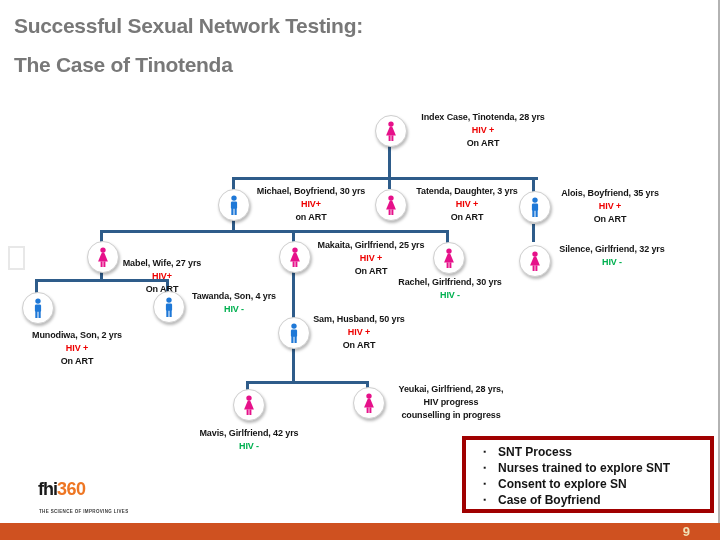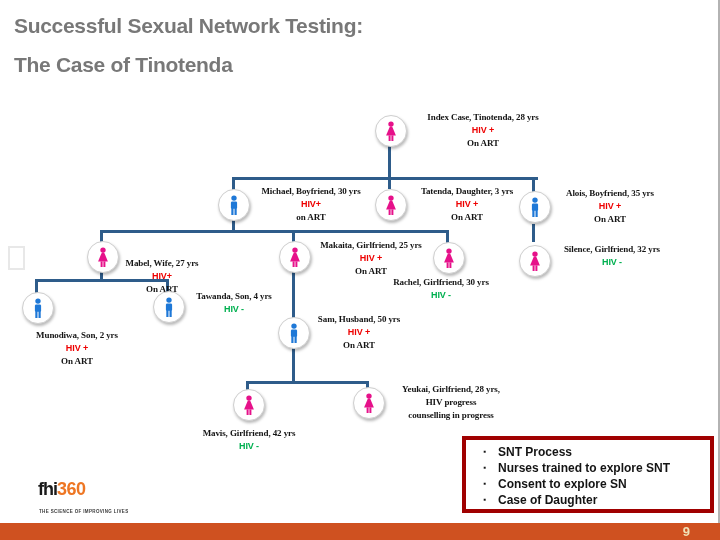--- a/index.html
+++ b/index.html
@@ -20,21 +20,21 @@
     box-shadow:1px 2px 3px rgba(0,0,0,.28);
     display:flex;align-items:center;justify-content:center;
   }
   .node-circle svg{display:block;}
   .male-fill{fill:#1e78d7;}
   .female-fill{fill:#e6118a;}
   .node-label{
     position:absolute;font-size:9px;font-weight:bold;line-height:13px;
     text-align:center;letter-spacing:-0.1px;white-space:nowrap;
   }
-  .line-name{color:#141414;font-family:Liberation Serif, serif;}
+  .line-name{color:#141414;}
   .line-pos{color:#ee0000;}
   .line-neg{color:#00b050;}
   
   .summary{
     position:absolute;left:462px;top:436px;width:252px;height:77px;
     border:4px solid #a00000;background:#fff;box-sizing:border-box;
     padding:4px 2px 2px 6px;
   }
   .summary ul{list-style:none;margin:0;padding:0;}
   .summary li{display:flex;font-size:12px;font-weight:bold;color:#141414;line-height:16px;}
@@ -172,21 +172,21 @@
         <div class="line-neg">HIV -</div>
       </div>
       <div class="node-circle" style="left: 433px; top: 242px;">
         <svg width="20" height="21" viewBox="0 0 20 21">
   <circle class="female-fill" cx="10" cy="3.1" r="2.7"></circle>
   <path class="female-fill" d="M10,5.6 C10.8,5.6 11.4,6 11.8,6.9 L14.9,14.6 H5.1 L8.2,6.9 C8.6,6 9.2,5.6 10,5.6 Z"></path>
   <rect class="female-fill" x="7.6" y="14.4" width="2" height="5.6"></rect>
   <rect class="female-fill" x="10.4" y="14.4" width="2" height="5.6"></rect>
 </svg>
       </div>
-      <div class="node-label" style="left: 381px; top: 276px; width: 120px;">
+      <div class="node-label" style="left: 390px; top: 276px; width: 120px;">
         <div class="line-name">Rachel, Girlfriend, 30 yrs</div>
         <div class="line-neg">HIV -</div>
       </div>
       <div class="node-circle" style="left: 153px; top: 291px;">
         <svg width="20" height="21" viewBox="0 0 20 21">
   <circle class="male-fill" cx="10" cy="3.1" r="2.7"></circle>
   <rect class="male-fill" x="6.9" y="6.4" width="6.2" height="7.4" rx="1.4"></rect>
   <rect class="male-fill" x="7.3" y="13" width="2.2" height="7"></rect>
   <rect class="male-fill" x="10.5" y="13" width="2.2" height="7"></rect>
 </svg>
@@ -257,21 +257,21 @@
         <li>
           <span class="bullet">▪</span>
           <span>Nurses trained to explore SNT</span>
         </li>
         <li>
           <span class="bullet">▪</span>
           <span>Consent to explore SN</span>
         </li>
         <li>
           <span class="bullet">▪</span>
-          <span>Case of Daughter</span>
+          <span>Case of Boyfriend</span>
         </li>
       </ul>
   </div>
 
   <div class="logo"><span>fhi</span><span class="orange">360</span></div>
   <div class="logo-tagline">THE SCIENCE OF IMPROVING LIVES</div>
 
   <div class="edge-line"></div>
   <div class="footer-bar"></div>
   <div class="page-number">9</div>

